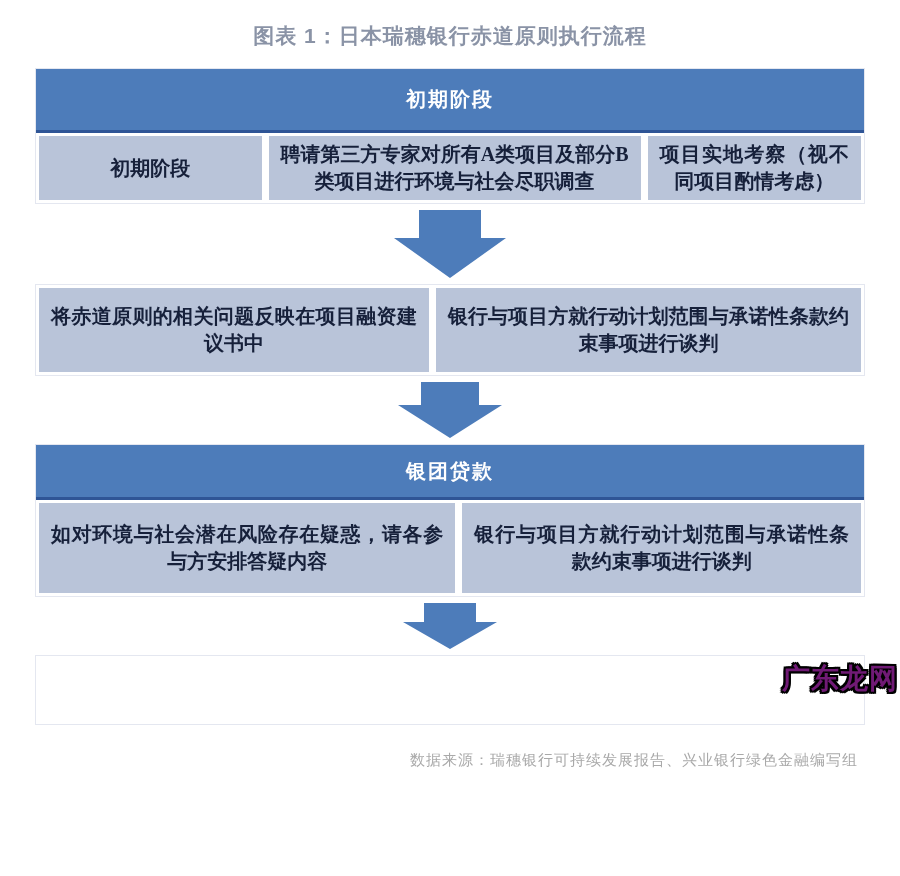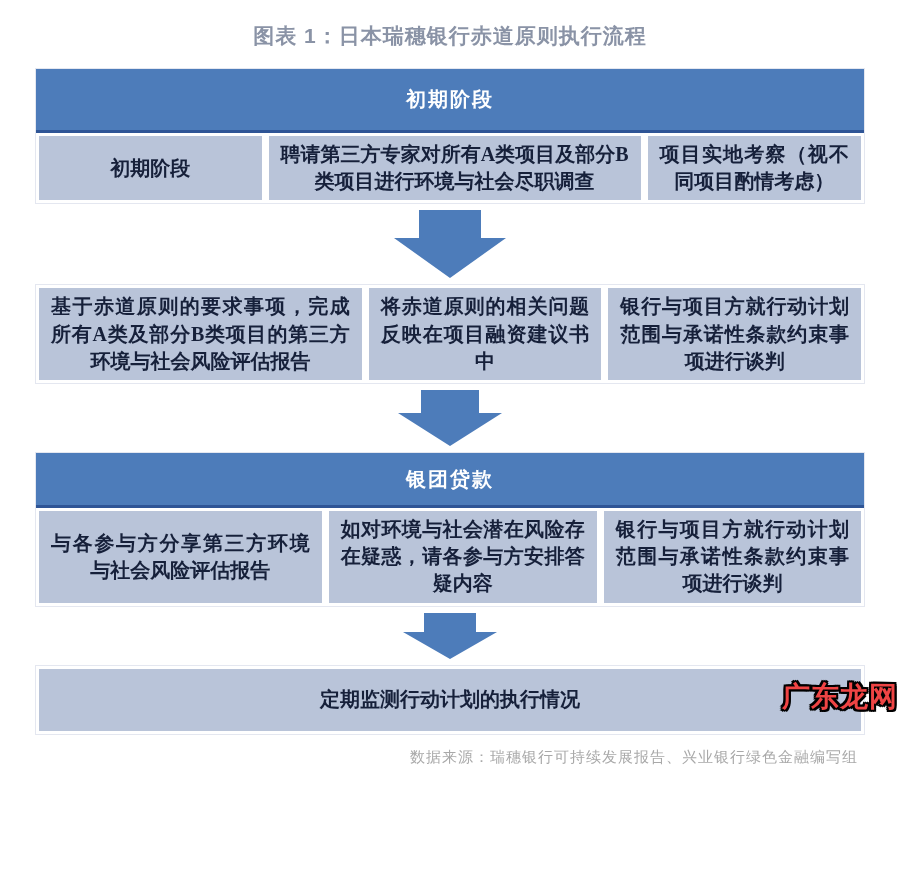--- a/index.html
+++ b/index.html
@@ -41,25 +41,25 @@
   .st1 .c0{flex:218 1 0}.st1 .c1{flex:382 1 0}.st1 .c2{flex:208 1 0}
   .st2 .c0{flex:328 1 0}.st2 .c1{flex:229 1 0}.st2 .c2{flex:251 1 0}
   .st3 .c0{flex:284 1 0}.st3 .c1{flex:268 1 0}.st3 .c2{flex:256 1 0}
   .st4 .c0{flex:400 1 0}.st4 .c1{flex:415 1 0}
   .arrow{display:flex;justify-content:center;align-items:center;}
   .arrow svg{display:block;}
   .arrow polygon{fill:var(--arrow);}
   .a1{height:72px;}
   .a2{height:60px;}
   .a3{height:50px;}
-  .source-row{position:relative;margin:13px 36px 0 36px;height:26px;}
+  .source-row{position:relative;margin:26px 36px 0 36px;height:26px;}
   .source{position:absolute;right:6px;top:0;font-size:15px;color:var(--source-text);
     letter-spacing:1px;white-space:nowrap;}
-  .watermark{position:absolute;right:2px;bottom:0;z-index:5;
-    font-size:28px;font-weight:bold;color:#ef4444;letter-spacing:1px;white-space:nowrap;
+  .watermark{position:absolute;right:2px;bottom:18px;z-index:5;
+    font-size:28px;font-weight:bold;color:#701a75;letter-spacing:1px;white-space:nowrap;
     text-shadow:-2px -2px 0 #000,2px -2px 0 #000,-2px 2px 0 #000,2px 2px 0 #000,
       0 -2px 0 #000,0 2px 0 #000,-2px 0 0 #000,2px 0 0 #000;}
 </style>
 </head>
 <body>
 
 <div class="page">
 
   <div class="title">图表 1：日本瑞穗银行赤道原则执行流程</div>
 
@@ -81,64 +81,55 @@
   </section>
 
   <div class="arrow a1">
     <svg width="150" height="68" viewBox="0 0 150 68" aria-hidden="true">
       <polygon points="44,0 106,0 106,28 131,28 75,68 19,28 44,28"></polygon>
     </svg>
   </div>
 
   <section class="stage st2">
     <div class="cells">
-      <div class="cell c0">
-          <span>基于赤道原则的要求事项，完成所有A类及部分B类项目的第三方环境与社会风险评估报告</span>
-        </div>
       <div class="cell c1">
           <span>将赤道原则的相关问题反映在项目融资建议书中</span>
         </div>
       <div class="cell c2">
           <span>银行与项目方就行动计划范围与承诺性条款约束事项进行谈判</span>
         </div>
     </div>
   </section>
 
   <div class="arrow a2">
     <svg width="140" height="56" viewBox="0 0 140 56" aria-hidden="true">
       <polygon points="41,0 99,0 99,23 122,23 70,56 18,23 41,23"></polygon>
     </svg>
   </div>
 
   <section class="stage st3">
     <div class="stage-header">银团贷款</div>
     <div class="cells">
-      <div class="cell c0">
-          <span>与各参与方分享第三方环境与社会风险评估报告</span>
-        </div>
       <div class="cell c1">
           <span>如对环境与社会潜在风险存在疑惑，请各参与方安排答疑内容</span>
         </div>
       <div class="cell c2">
           <span>银行与项目方就行动计划范围与承诺性条款约束事项进行谈判</span>
         </div>
     </div>
   </section>
 
   <div class="arrow a3">
     <svg width="126" height="46" viewBox="0 0 126 46" aria-hidden="true">
       <polygon points="37,0 89,0 89,19 110,19 63,46 16,19 37,19"></polygon>
     </svg>
   </div>
 
   <section class="stage st4">
     <div class="cells">
-      <div class="cell c0">
-          <span>定期监测行动计划的执行情况</span>
-        </div>
     </div>
   </section>
 
   <div class="source-row">
     <div class="source">数据来源：瑞穗银行可持续发展报告、兴业银行绿色金融编写组</div>
   </div>
 
   <div class="watermark">广东龙网</div>
 
 </div>

